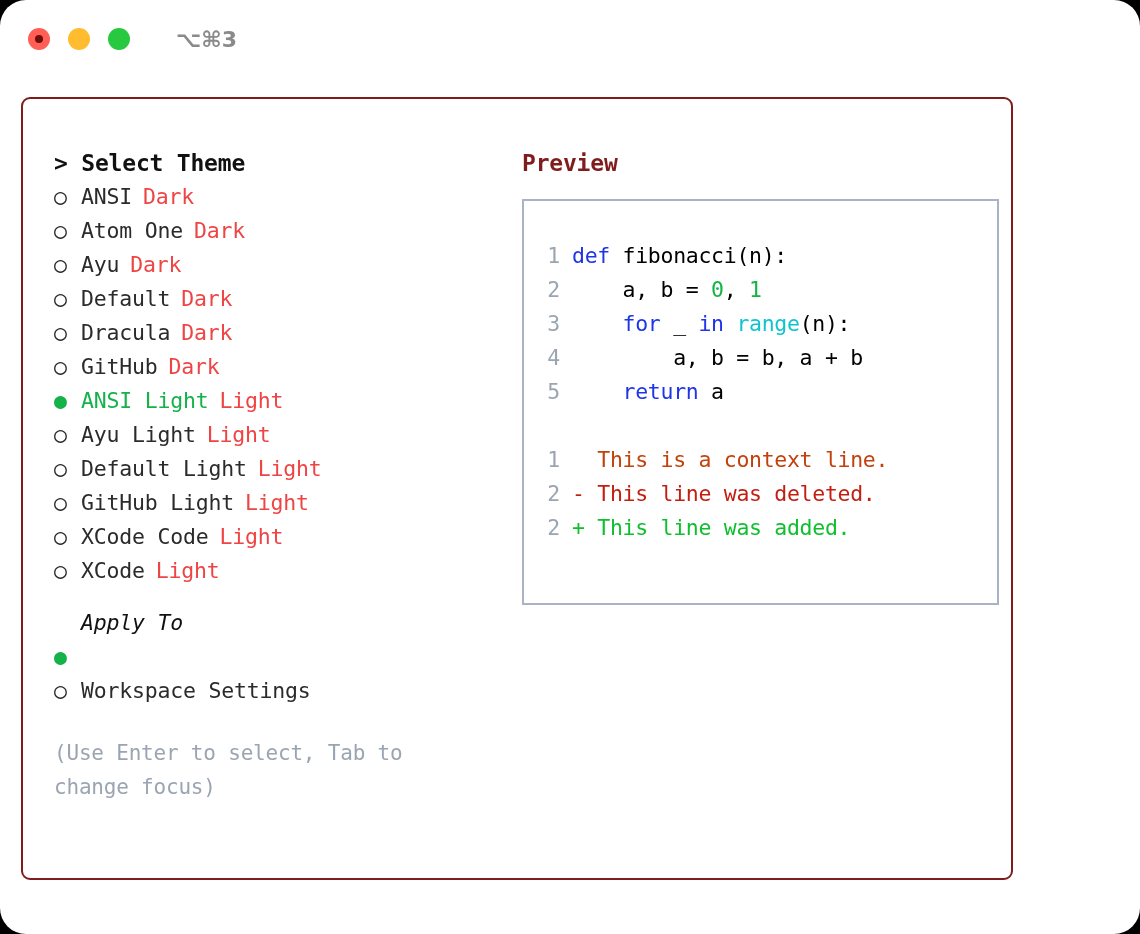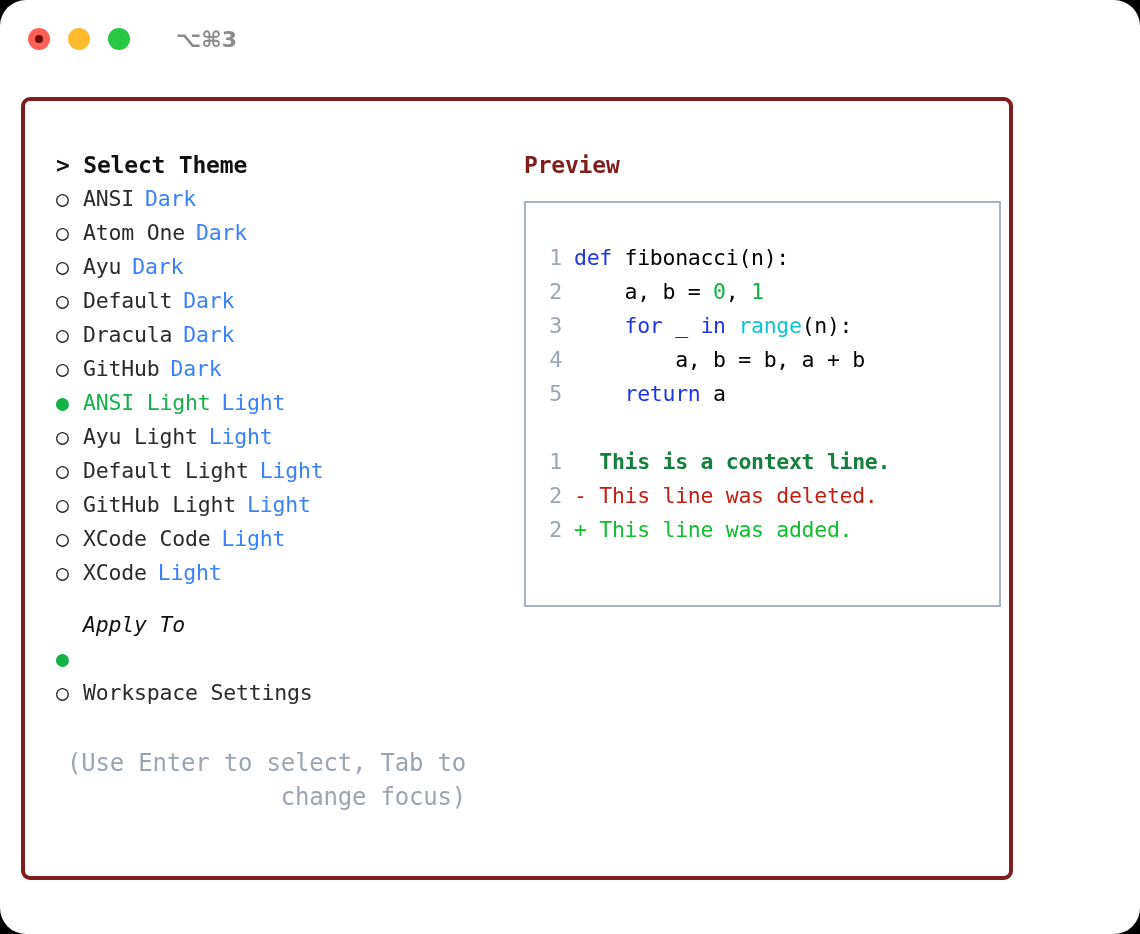--- a/index.html
+++ b/index.html
@@ -69,21 +69,21 @@
     letter-spacing: 0px;
   }
 
   
   .card {
     position: absolute;
     left: 21px;
     top: 97px;
     width: 992px;
     height: 783px;
-    border: 4px solid #7f1d1d;
+    border: 2px solid #7f1d1d;
     border-radius: 9px;
     background: #ffffff;
   }
 
   .card-inner {
     position: absolute;
     inset: 0;
     padding: 47px 0 0 15px;
     display: flex;
   }
@@ -118,44 +118,43 @@
     flex: none;
     font-size: 21.5px;
     color: #2b2b2b;
   }
   .marker.on { color: #15b24a; }
 
   .opt-label { color: #2b2b2b; }
   .opt-label.sel { color: #15b24a; }
 
   .opt-tag {
-    color: #3b82f6;
+    color: #ef4444;
     margin-left: 11px;
   }
 
   .group-gap { height: 18px; }
 
   .group-title {
     font-size: 21.5px;
     color: #111111;
     line-height: 34px;
     padding-left: 27px;
     white-space: pre;
     letter-spacing: -0.2px;
     font-style: italic;
   }
 
   .hint {
-    margin-top: 36px;
-    font-size: 24px;
+    margin-top: 28px;
+    font-size: 21px;
     color: #9aa5b1;
     line-height: 34px;
     width: 410px;
     letter-spacing: -0.2px;
-    text-align: right;
   }
 
   
   .right-col {
     flex: 1;
     padding-left: 19px;
   }
 
   .preview-title {
     font-size: 23px;
@@ -192,21 +191,21 @@
   }
 
   .code-text { color: #000000; }
 
   .tok-kw  { color: #1f35e8; text-align: right; }
   .tok-num { color: #12b544; }
   .tok-fn  { color: #10c4cf; }
 
   .code-gap { height: 34px; }
 
-  .diff-ctx { color: #15803d; font-weight: bold; }
+  .diff-ctx { color: #c2410c; }
   .diff-del { color: #c21f12; }
   .diff-add { color: #0fbf2e; }
 </style>
 </head>
 <body>
 
 <div class="page">
 
   <div class="titlebar">
     <div class="lights">

